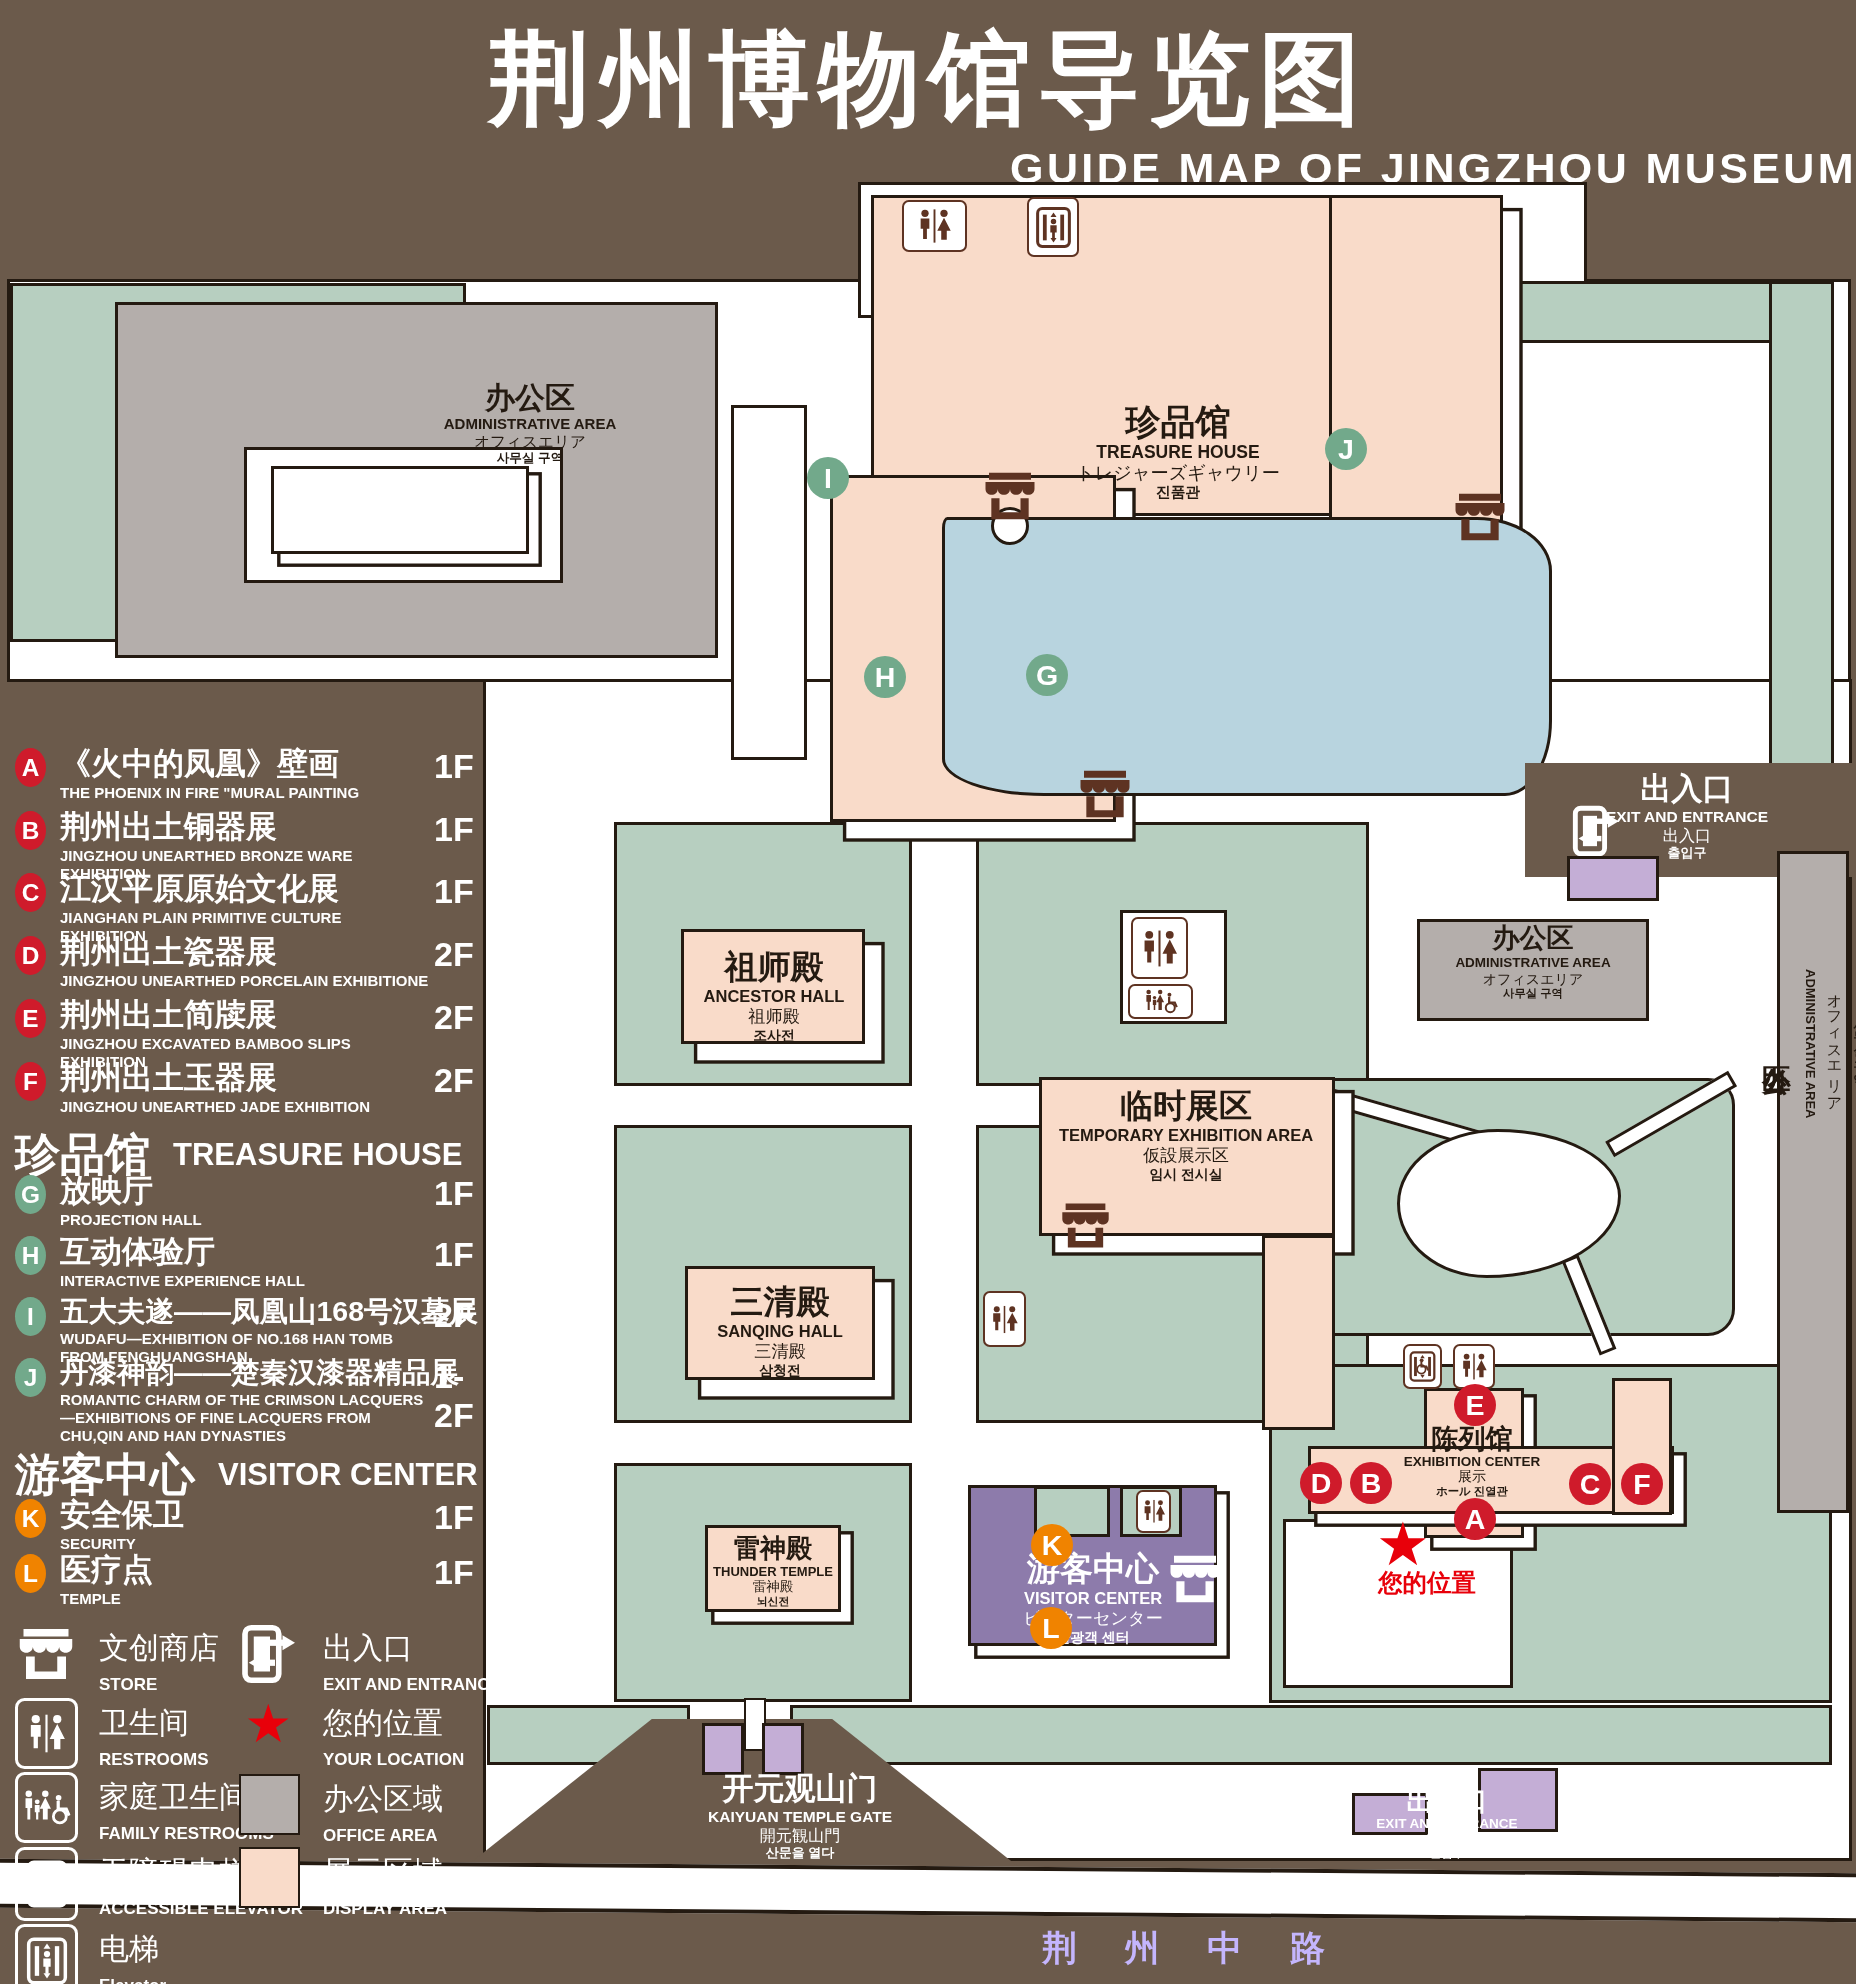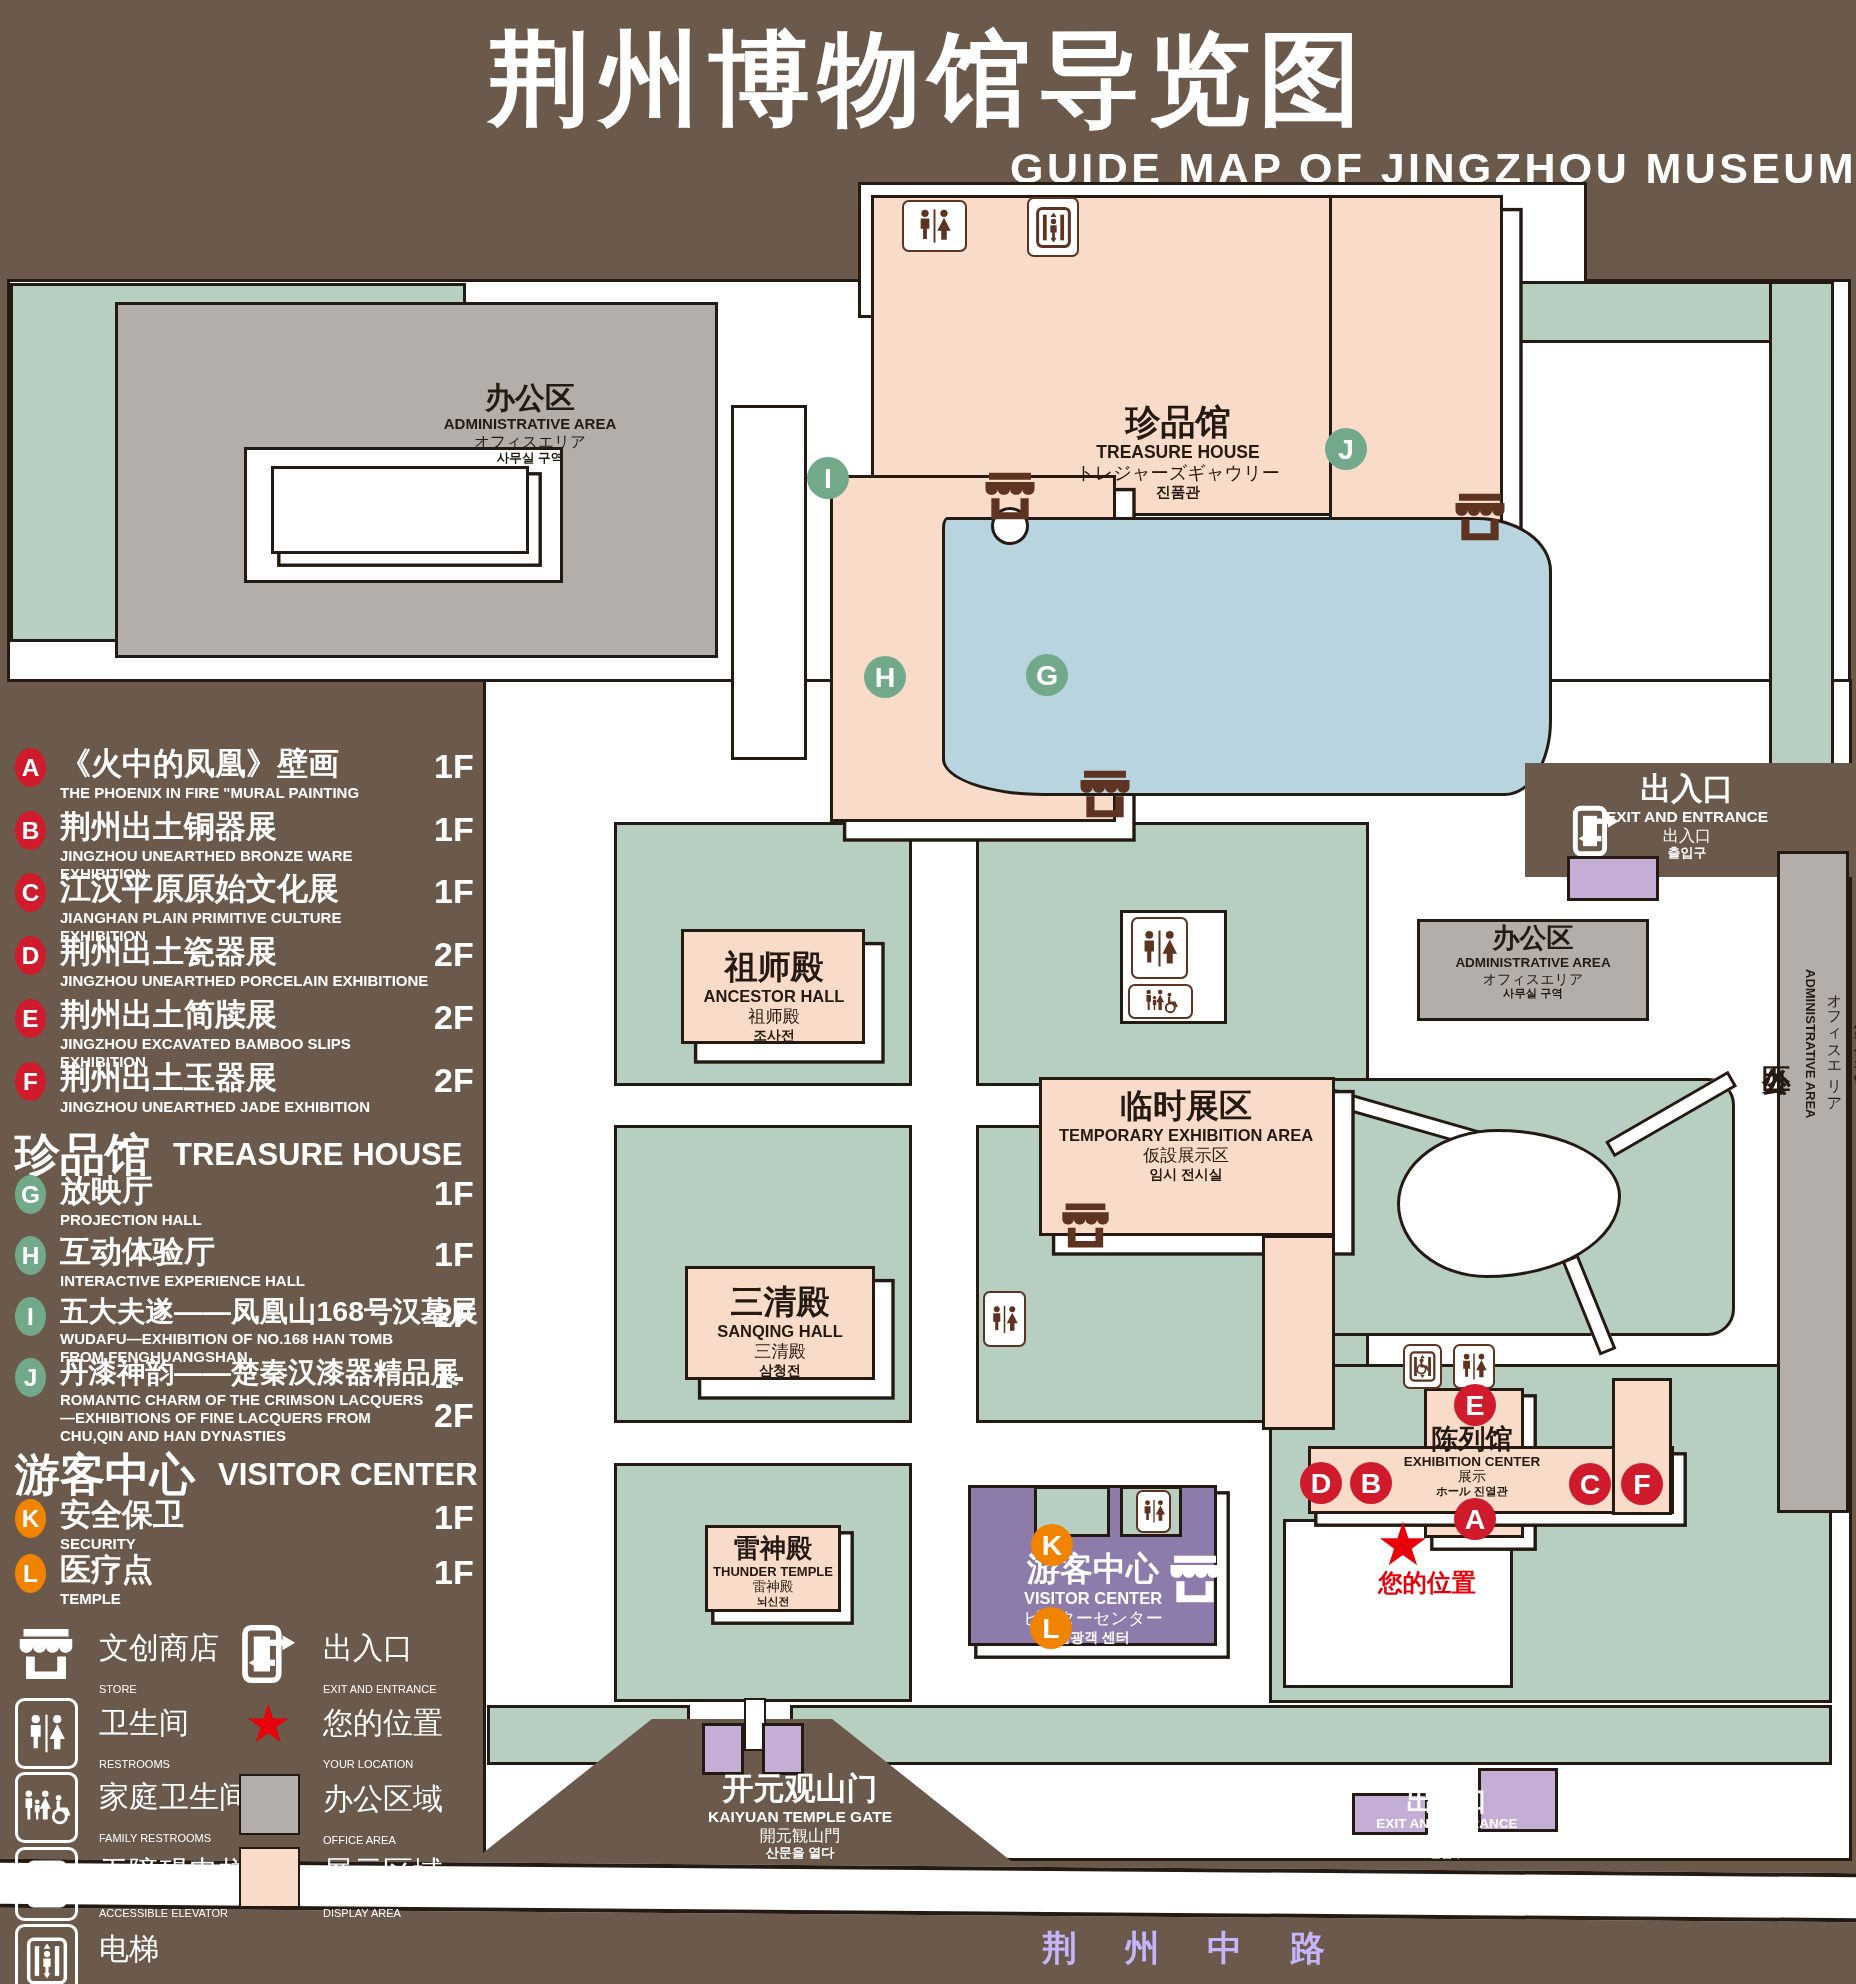--- a/index.html
+++ b/index.html
@@ -38,21 +38,21 @@
   .bred{background:#cf1b2b;} .bgreen{background:#72a98b;} .borange{background:#f08300;}
   .ltxt{margin-left:45px;width:369px;}
   .lzh{font-size:31px;font-weight:bold;line-height:1.1;white-space:nowrap;}
   .len{font-size:15px;font-weight:bold;line-height:1.2;margin-top:2.7px;}
   .floor{position:absolute;left:419px;top:0;font-size:34px;font-weight:600;}
   .srow{position:absolute;}
   .sico{position:absolute;left:0;top:0;width:62px;height:62px;color:#fff;
         display:flex;align-items:center;justify-content:center;}
   .stxt{margin-left:84px;padding-top:5.4px;}
   .szh{font-size:30px;font-weight:normal;white-space:nowrap;}
-  .sen{font-size:11px;font-weight:normal;margin-top:14px;white-space:nowrap;}
+  .sen{font-size:17px;font-weight:bold;margin-top:6px;white-space:nowrap;}
   .swatch{position:absolute;left:0;top:0;width:61px;height:61px;border:2.7px solid #241a11;box-sizing:border-box;}
   .legstar{position:absolute;left:5.4px;top:-5.4px;font-size:53px;color:#e8000a;}
 
   
   .lbl{position:absolute;transform:translateX(-50%);text-align:center;color:#241a11;
        line-height:1.18;white-space:nowrap;}
   .lbl .zh{font-weight:bold;font-size:1em;}
   .lbl .en{font-weight:bold;font-size:0.5em;}
   .lbl .jp{font-size:0.52em;}
   .lbl .kr{font-weight:bold;font-size:0.42em;}

